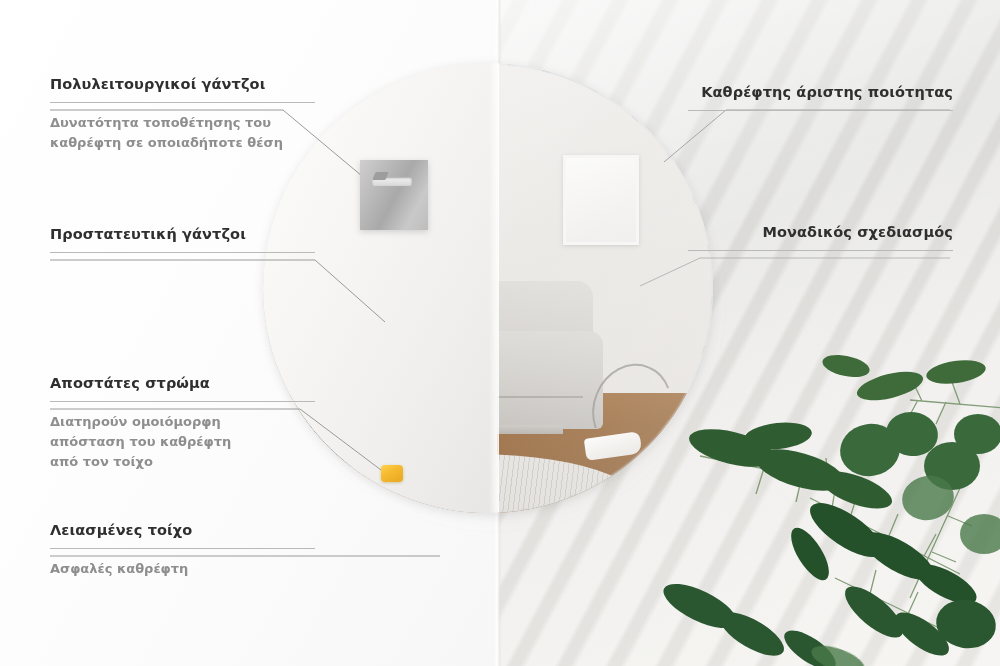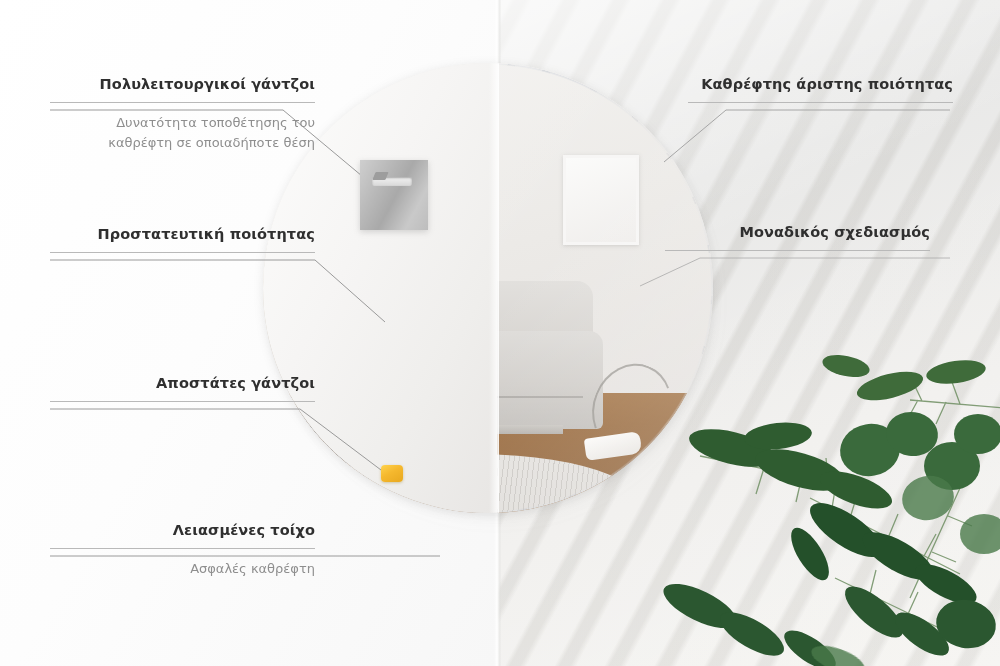--- a/index.html
+++ b/index.html
@@ -211,31 +211,31 @@
   .leaders{position:absolute;left:0;top:0;width:1000px;height:666px;z-index:11;pointer-events:none;}
 
   
   .callout{position:absolute;z-index:13;}
   .callout h3{
     margin:0 0 9px 0;font-size:14.5px;font-weight:700;color:#2f2f2f;
     letter-spacing:.1px;line-height:1.2;
   }
   .callout .rule{height:1px;background:#b9b9b9;margin-bottom:10px;}
   .callout p{
-    margin:0;font-size:13px;line-height:1.52;color:#8e8e8e;font-weight:400;
-  }
-  .left-callout{left:50px;width:265px;text-align:right;}
+    margin:0;font-size:13px;line-height:1.52;color:#8e8e8e;font-weight:700;
+  }
+  .left-callout{left:50px;width:265px;text-align:left;}
   .right-callout{width:265px;text-align:right;}
 
   .c1{top:76px;}
   .c2{top:226px;}
   .c3{top:375px;}
   .c4{top:522px;}
-  .r1{left:688px;top:76px;}
-  .r2{left:665px;top:224px;}
+  .r1{left:688px;top:84px;}
+  .r2{left:688px;top:224px;}
 </style>
 </head>
 <body>
 
 <div id="stage">
 
   <div class="panel-left"></div>
   <div class="panel-right"></div>
   <div class="stripes"></div>
   <div class="stripes-fade"></div>
@@ -280,27 +280,28 @@
     </g>
   </svg>
 
   <div class="callout left-callout c1">
     <h3>Πολυλειτουργικοί γάντζοι</h3>
     <div class="rule"></div>
     <p>Δυνατότητα τοποθέτησης του<br>καθρέφτη σε οποιαδήποτε θέση</p>
   </div>
 
   <div class="callout left-callout c2">
-    <h3>Προστατευτική ποιότητας</h3>
+    <h3>Προστατευτική γάντζοι</h3>
     <div class="rule"></div>
   </div>
 
   <div class="callout left-callout c3">
-    <h3>Αποστάτες γάντζοι</h3>
-    <div class="rule"></div>
+    <h3>Αποστάτες στρώμα</h3>
+    <div class="rule"></div>
+    <p>Διατηρούν ομοιόμορφη<br>απόσταση του καθρέφτη<br>από τον τοίχο</p>
   </div>
 
   <div class="callout left-callout c4">
     <h3>Λειασμένες τοίχο</h3>
     <div class="rule"></div>
     <p>Ασφαλές καθρέφτη</p>
   </div>
 
   <div class="callout right-callout r1">
     <h3>Καθρέφτης άριστης ποιότητας</h3>

